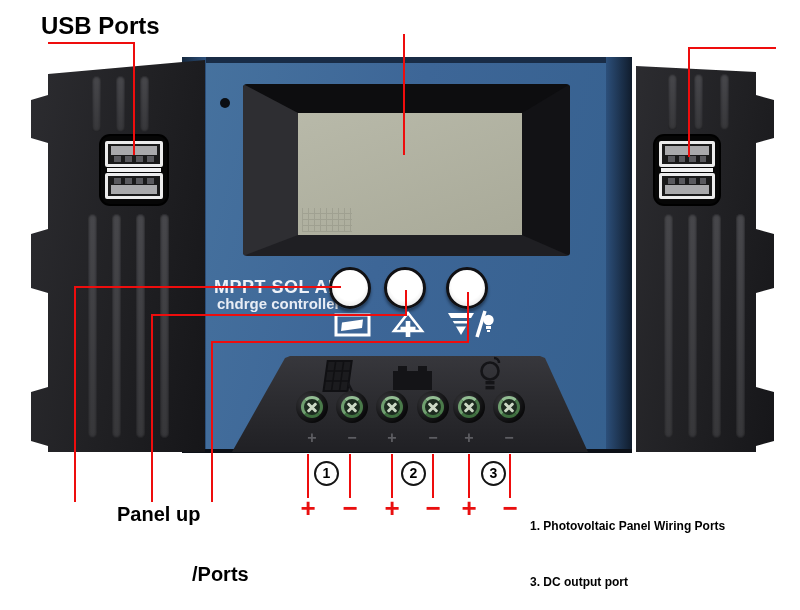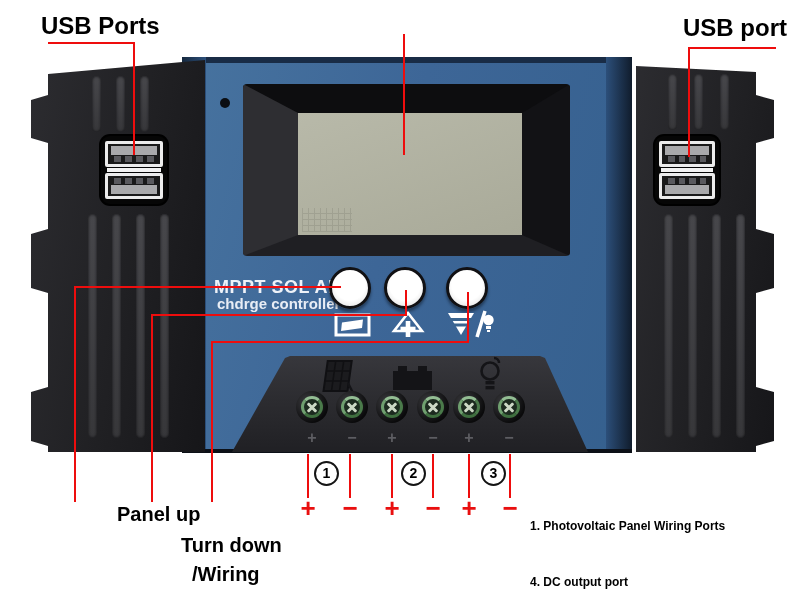--- a/index.html
+++ b/index.html
@@ -262,32 +262,30 @@
   <div class="rline" style="left:211px;top:341px;width:2px;height:161px;"></div>
 
   <div class="rline" style="left:307px;top:454px;width:2px;height:44px;"></div>
   <div class="rline" style="left:349px;top:454px;width:2px;height:44px;"></div>
   <div class="rline" style="left:391px;top:454px;width:2px;height:44px;"></div>
   <div class="rline" style="left:432px;top:454px;width:2px;height:44px;"></div>
   <div class="rline" style="left:468px;top:454px;width:2px;height:44px;"></div>
   <div class="rline" style="left:509px;top:454px;width:2px;height:44px;"></div>
 
   <div class="callout big" style="left:41px;top:12px;">USB Ports</div>
-  <div class="callout big" style="left:683px;top:14px;">USB port</div>
   <div class="callout mid" style="left:117px;top:503px;">Panel up</div>
-  <div class="callout mid" style="left:181px;top:534px;">Turn down</div>
-  <div class="callout mid" style="left:192px;top:563px;">/Wiring</div>
+  <div class="callout mid" style="left:192px;top:563px;">/Ports</div>
 
   <div class="numcircle" style="left:314px;top:461px;">1</div>
   <div class="numcircle" style="left:401px;top:461px;">2</div>
   <div class="numcircle" style="left:481px;top:461px;">3</div>
 
   <div class="pol" style="left:294px;top:497px;">+</div>
   <div class="pol" style="left:336px;top:497px;">−</div>
   <div class="pol" style="left:378px;top:497px;">+</div>
   <div class="pol" style="left:419px;top:497px;">−</div>
   <div class="pol" style="left:455px;top:497px;">+</div>
   <div class="pol" style="left:496px;top:497px;">−</div>
 
   <div class="legend-item" style="top:519px;">1. Photovoltaic Panel Wiring Ports</div>
-  <div class="legend-item" style="top:575px;">4. DC output port</div>
+  <div class="legend-item" style="top:575px;">3. DC output port</div>
 
 </div>
 
 </body></html>

